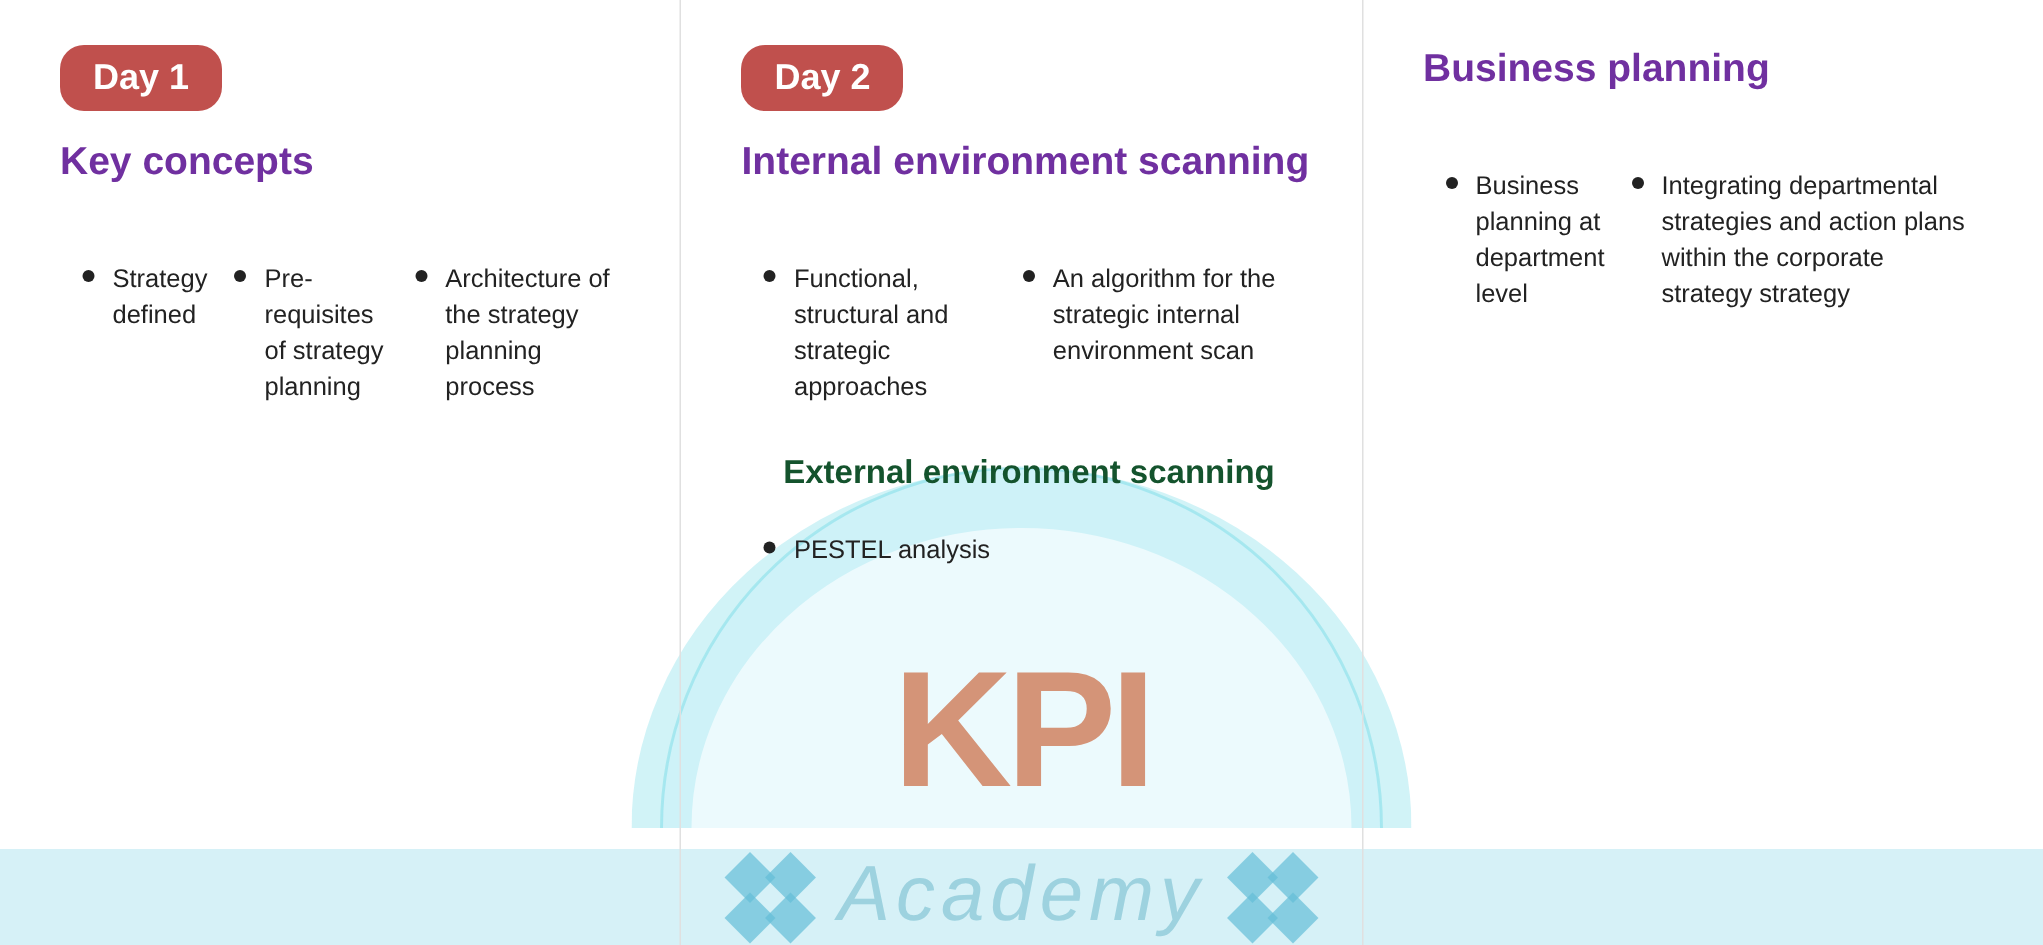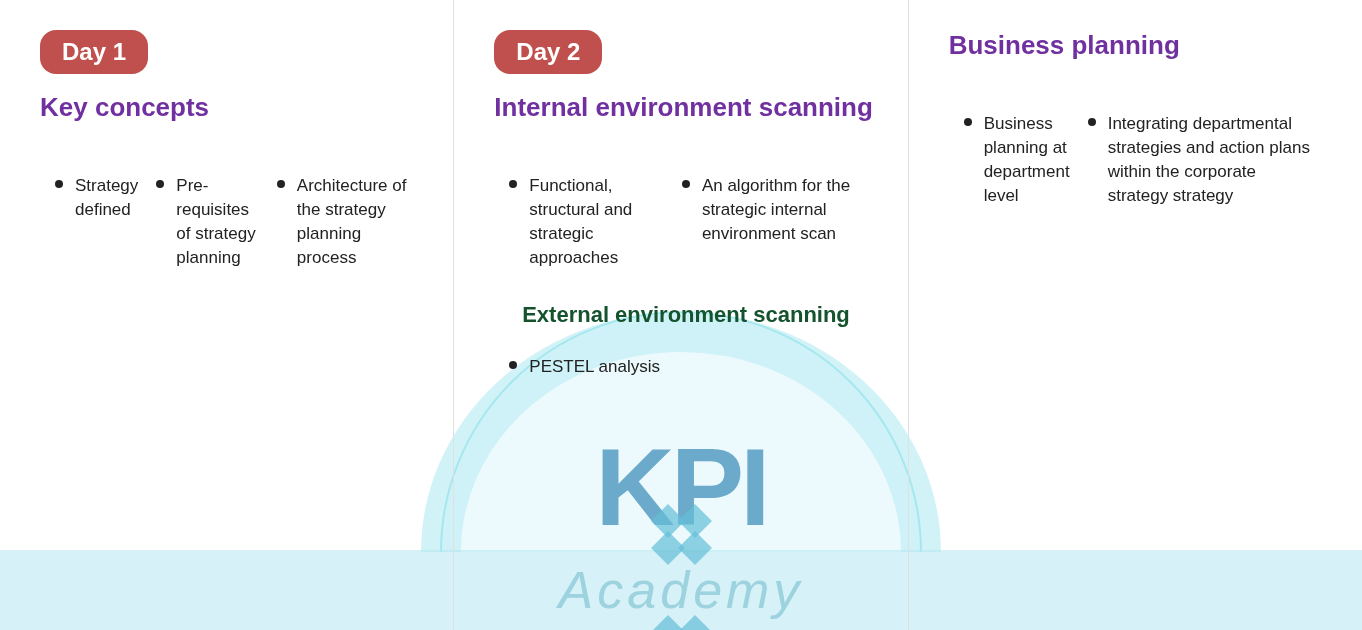--- a/index.html
+++ b/index.html
@@ -11,27 +11,25 @@
       overflow: hidden;
       position: relative;
     }
 
     
     .academy-bar {
       position: absolute;
       bottom: 0;
       left: 0;
       width: 100%;
-      height: 80px;
+      height: 64px;
       background: rgba(180, 230, 240, 0.55);
       display: flex;
-      align-items: center;
       justify-content: center;
       z-index: 1;
-      flex-direction: column;
     }
 
     .academy-text {
       font-size: 52px;
       font-weight: 300;
       color: rgba(100, 180, 200, 0.5);
       letter-spacing: 4px;
       font-style: italic;
     }
 
@@ -125,21 +123,21 @@
       text-align: center;
     }
 
     
     .kpi-text {
       position: absolute;
       left: 50%;
       transform: translateX(-50%);
       font-size: 110px;
       font-weight: 900;
-      color: #0369a1;
+      color: #c2410c;
       opacity: 0.55;
       bottom: 80px;
       z-index: 1;
       pointer-events: none;
       letter-spacing: -4px;
     }
 
     
     .arch-svg {
       position: absolute;

